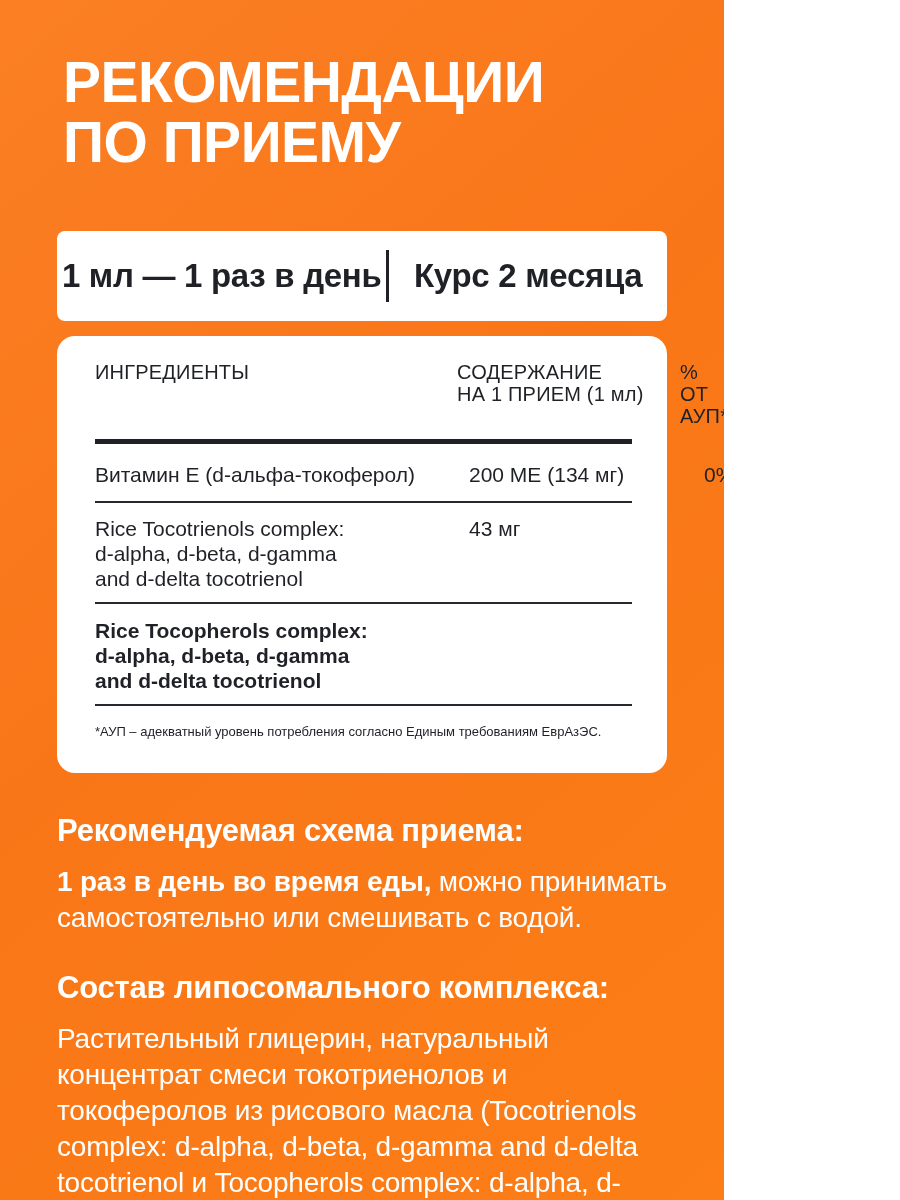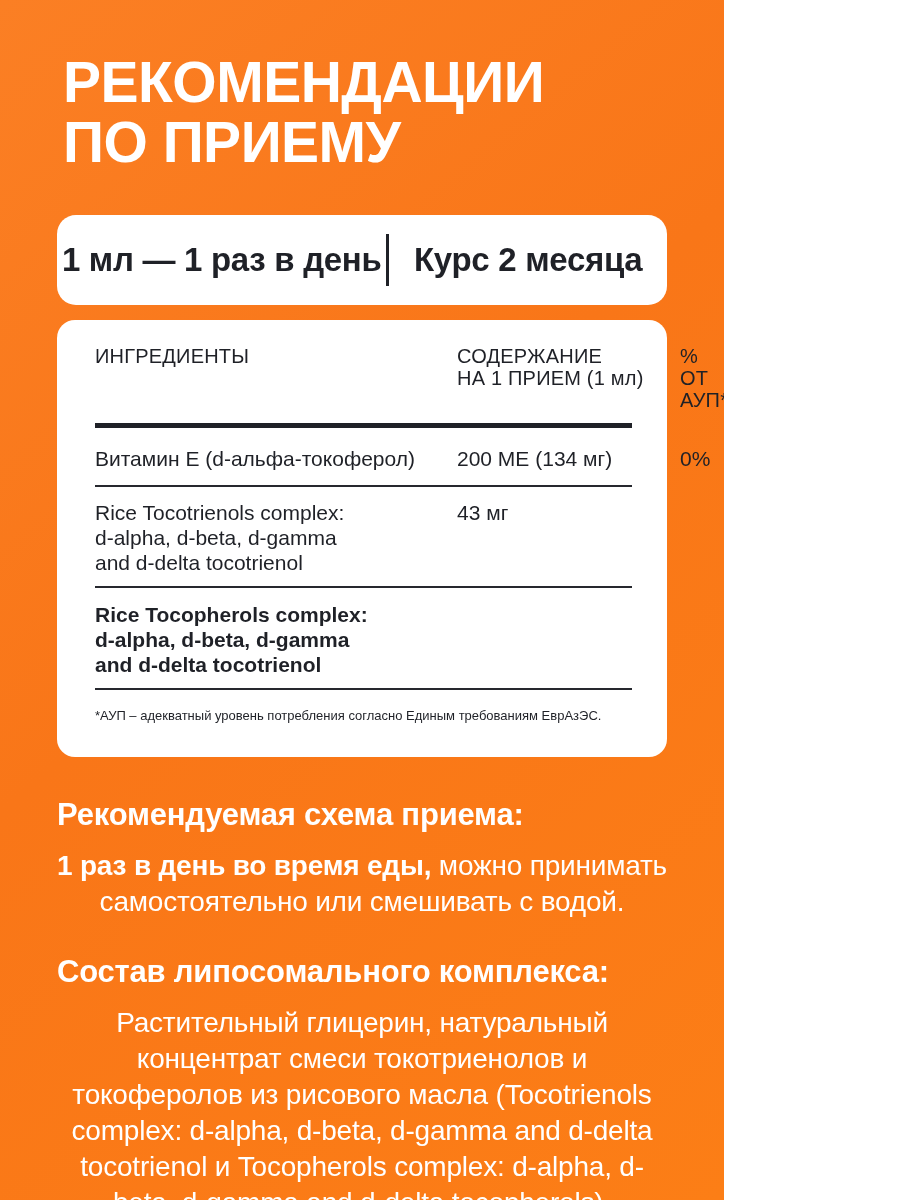--- a/index.html
+++ b/index.html
@@ -22,24 +22,24 @@
     font-weight: 800;
     line-height: 1.06;
     letter-spacing: -0.5px;
     color: #ffffff;
     margin: 0 0 0 6px;
     white-space: pre-line;
     text-transform: uppercase;
   }
   
   .dosage-pill {
-    margin-top: 42px;
+    margin-top: 58px;
     height: 90px;
     background: #ffffff;
-    border-radius: 19px;
+    border-radius: 8px;
     display: flex;
     align-items: stretch;
     color: #1f2127;
   }
   .dosage-cell {
     display: flex;
     align-items: center;
     justify-content: center;
     font-size: 33px;
     font-weight: 700;
@@ -73,21 +73,21 @@
     font-weight: 400;
     line-height: 22px;
     white-space: pre-line;
     letter-spacing: 0.2px;
   }
   .divider-thick {
     height: 5px;
     background: #1f2127;
     margin-top: 12px;
   }
-  .data-row { border-bottom: 2px solid #26282e; }
+  .data-row { border-bottom: 2px solid #26282e; gap: 12px; }
   .data-row .cell {
     font-size: 21px;
     line-height: 25px;
     white-space: pre-line;
   }
   .row-1 { padding: 18px 0 14px 0; }
   .row-2 { padding: 13px 0 11px 0; }
   .row-3 { padding: 14px 0 11px 0; }
   .row-3 .cell { font-weight: 700; }
   .footnote {
@@ -102,21 +102,20 @@
     font-weight: 700;
     margin: 0;
     letter-spacing: -0.2px;
   }
   .schema-section { margin-top: 40px; }
   .section-body {
     margin-top: 15px;
     font-size: 28px;
     line-height: 36px;
     letter-spacing: -0.2px;
-    text-align: center;
   }
   .section-body .lead { font-weight: 700; }
   .composition-section { margin-top: 34px; }
   .composition-body { max-width: 800px; }
 </style>
 </head>
 <body>
 
 <div class="canvas">
 

